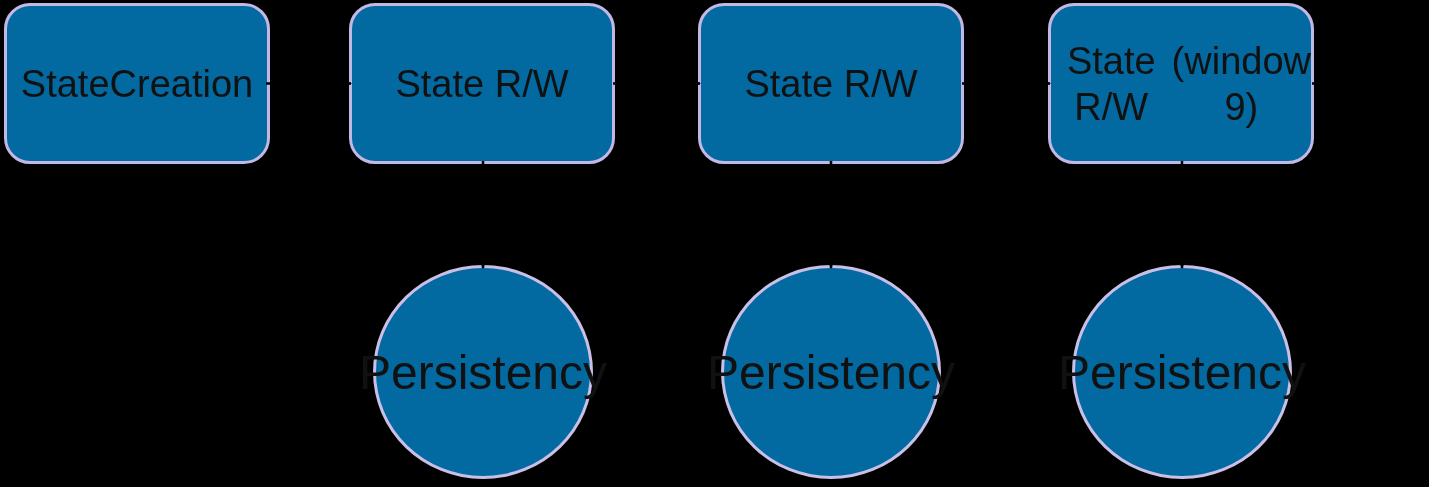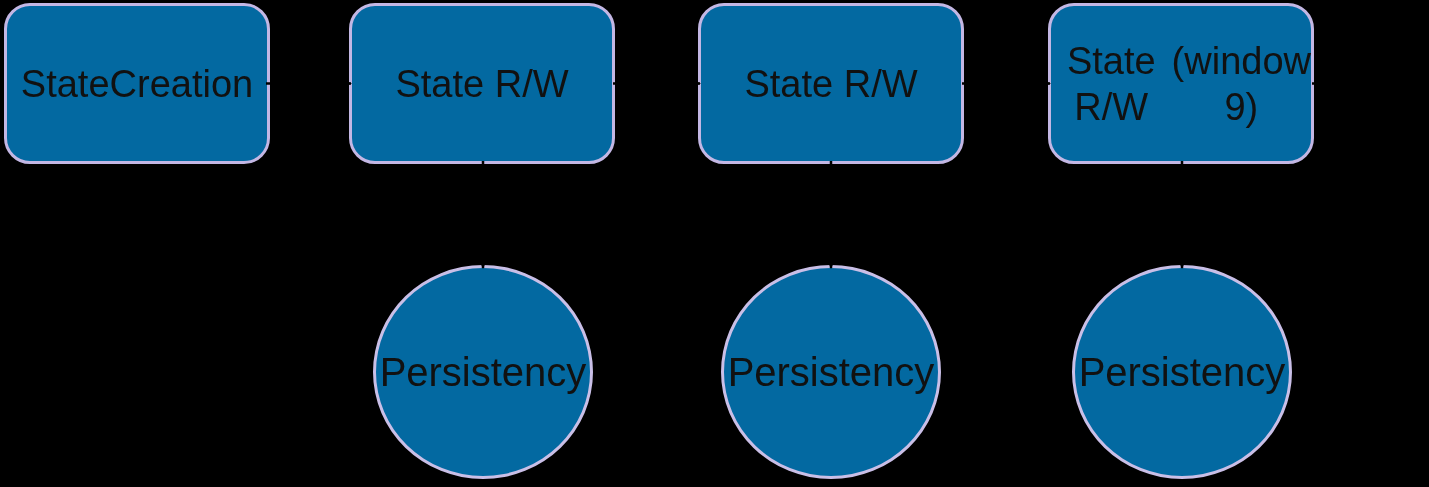--- a/index.html
+++ b/index.html
@@ -39,21 +39,21 @@
   .box.b1 { left: 4px; }
   .box.b2 { left: 349px; }
   .box.b3 { left: 698px; }
   .box.b4 { left: 1048px; }
   .circle {
     top: 265px;
     width: 220px;
     height: 214px;
     border: 3px solid #C9BFE7;
     border-radius: 50%;
-    font-size: 40px;
+    font-size: 48px;
   }
   .circle.c1 { left: 373px; }
   .circle.c2 { left: 721px; }
   .circle.c3 { left: 1072px; }
   .edges {
     position: absolute;
     left: 0;
     top: 0;
     z-index: 2;
     pointer-events: none;

